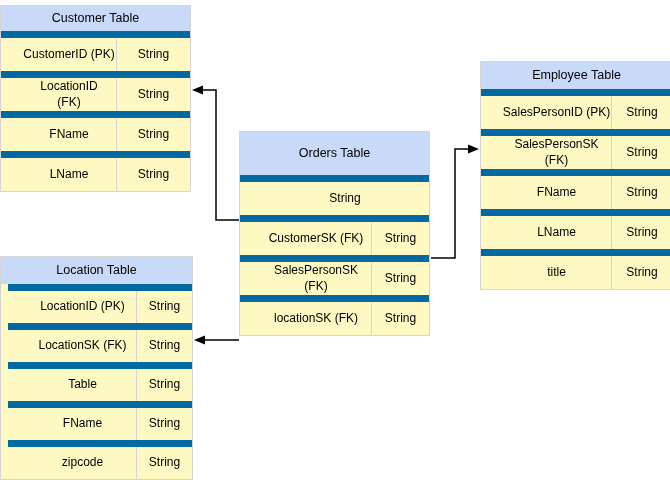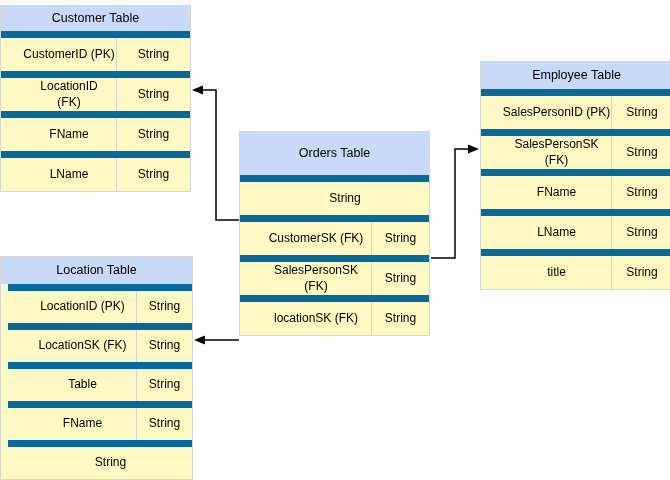--- a/index.html
+++ b/index.html
@@ -186,17 +186,18 @@
     </div>
     <div class="row">
       <div class="cell c1">Table</div>
       <div class="cell c2">String</div>
     </div>
     <div class="row">
       <div class="cell c1">FName</div>
       <div class="cell c2">String</div>
     </div>
     <div class="row">
+      <div class="cell c1">zipcode</div>
       <div class="cell c2">String</div>
     </div>
   </div>
 
 </div>
 
 </body></html>

